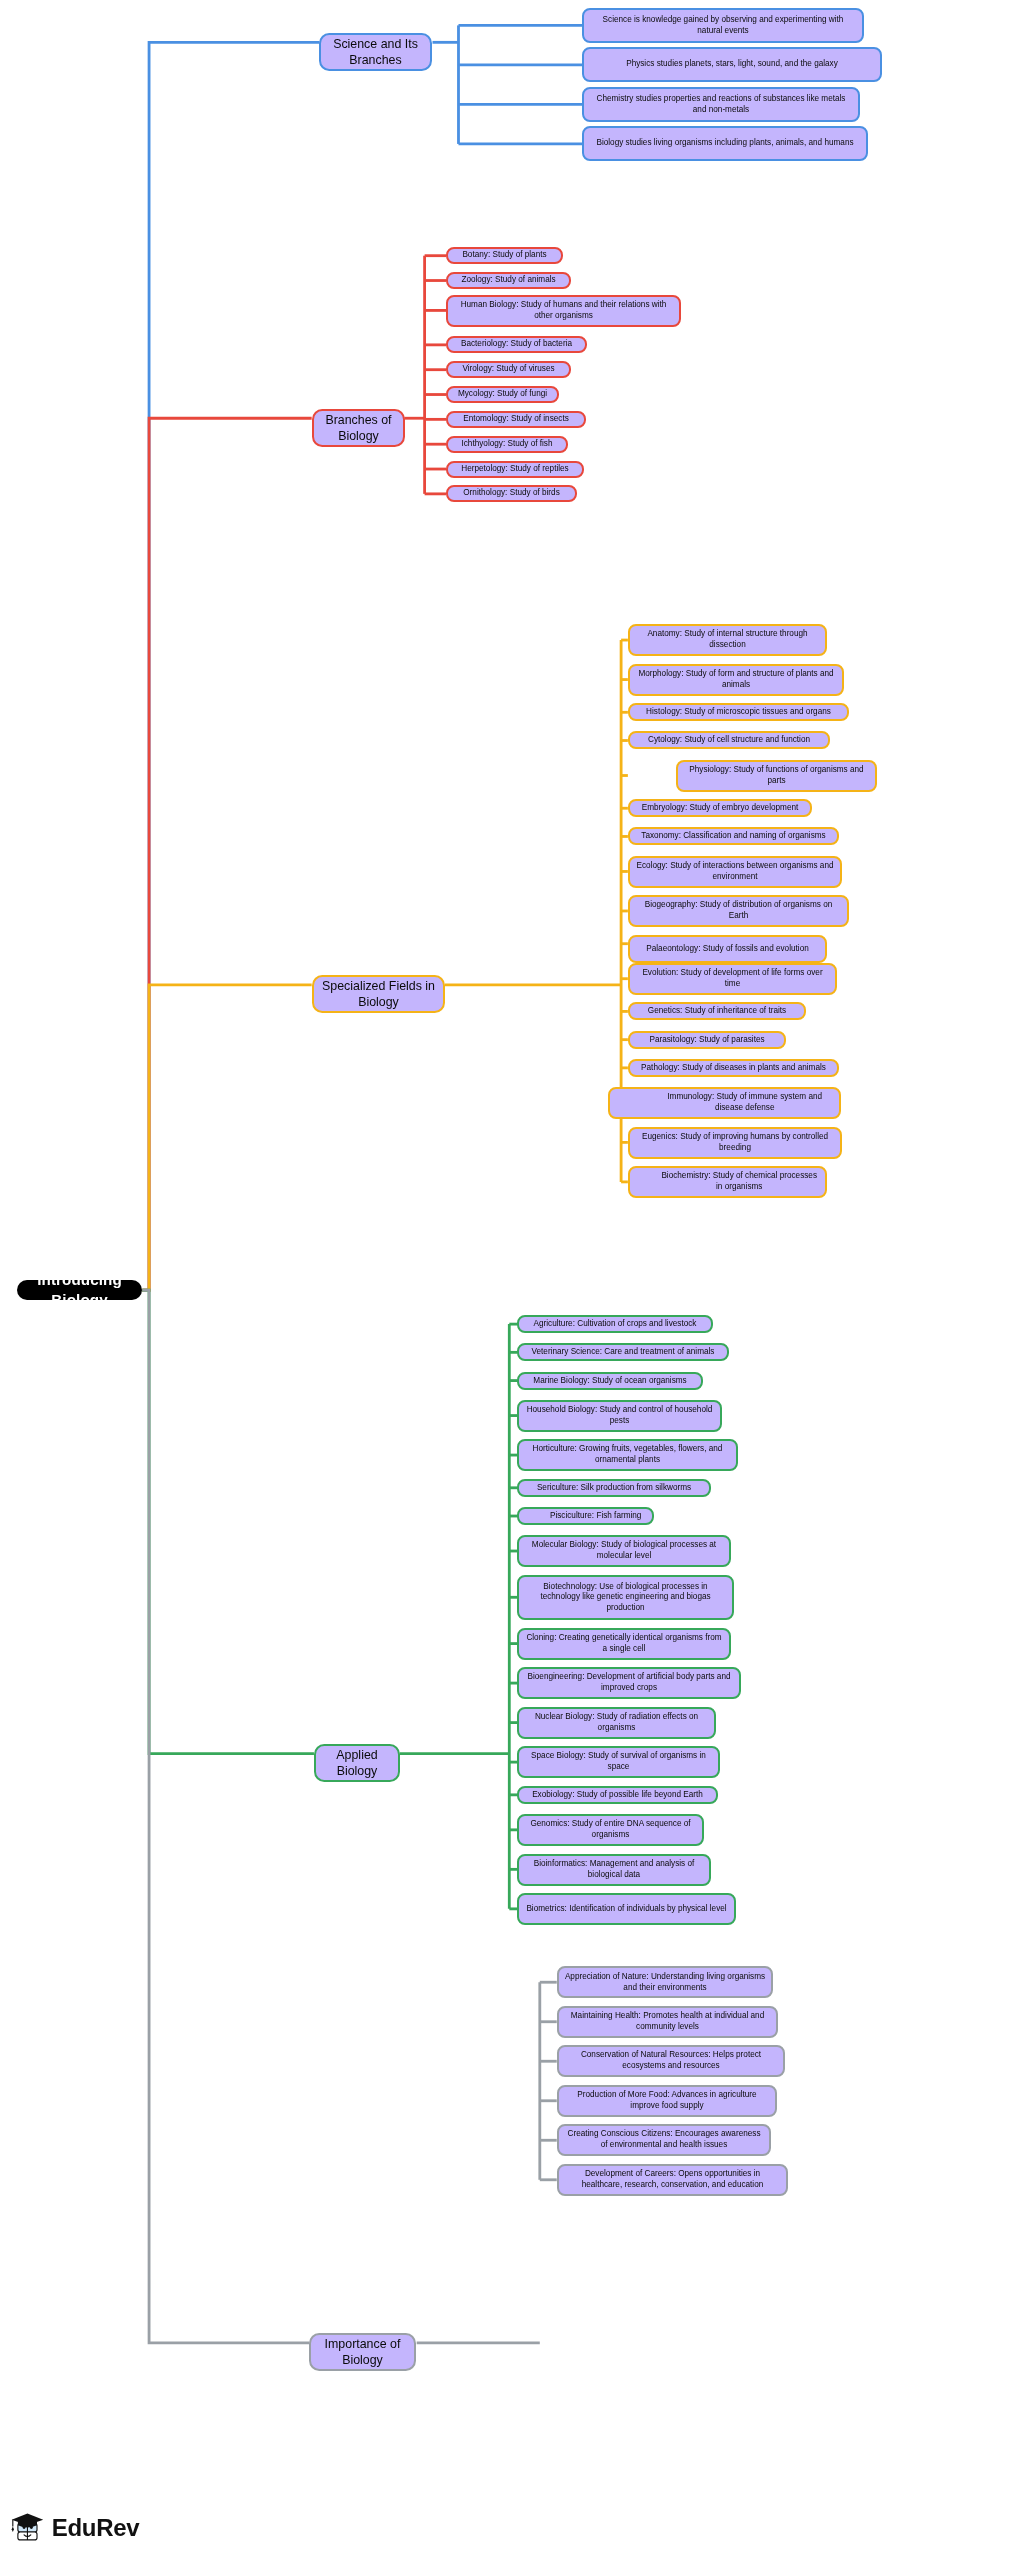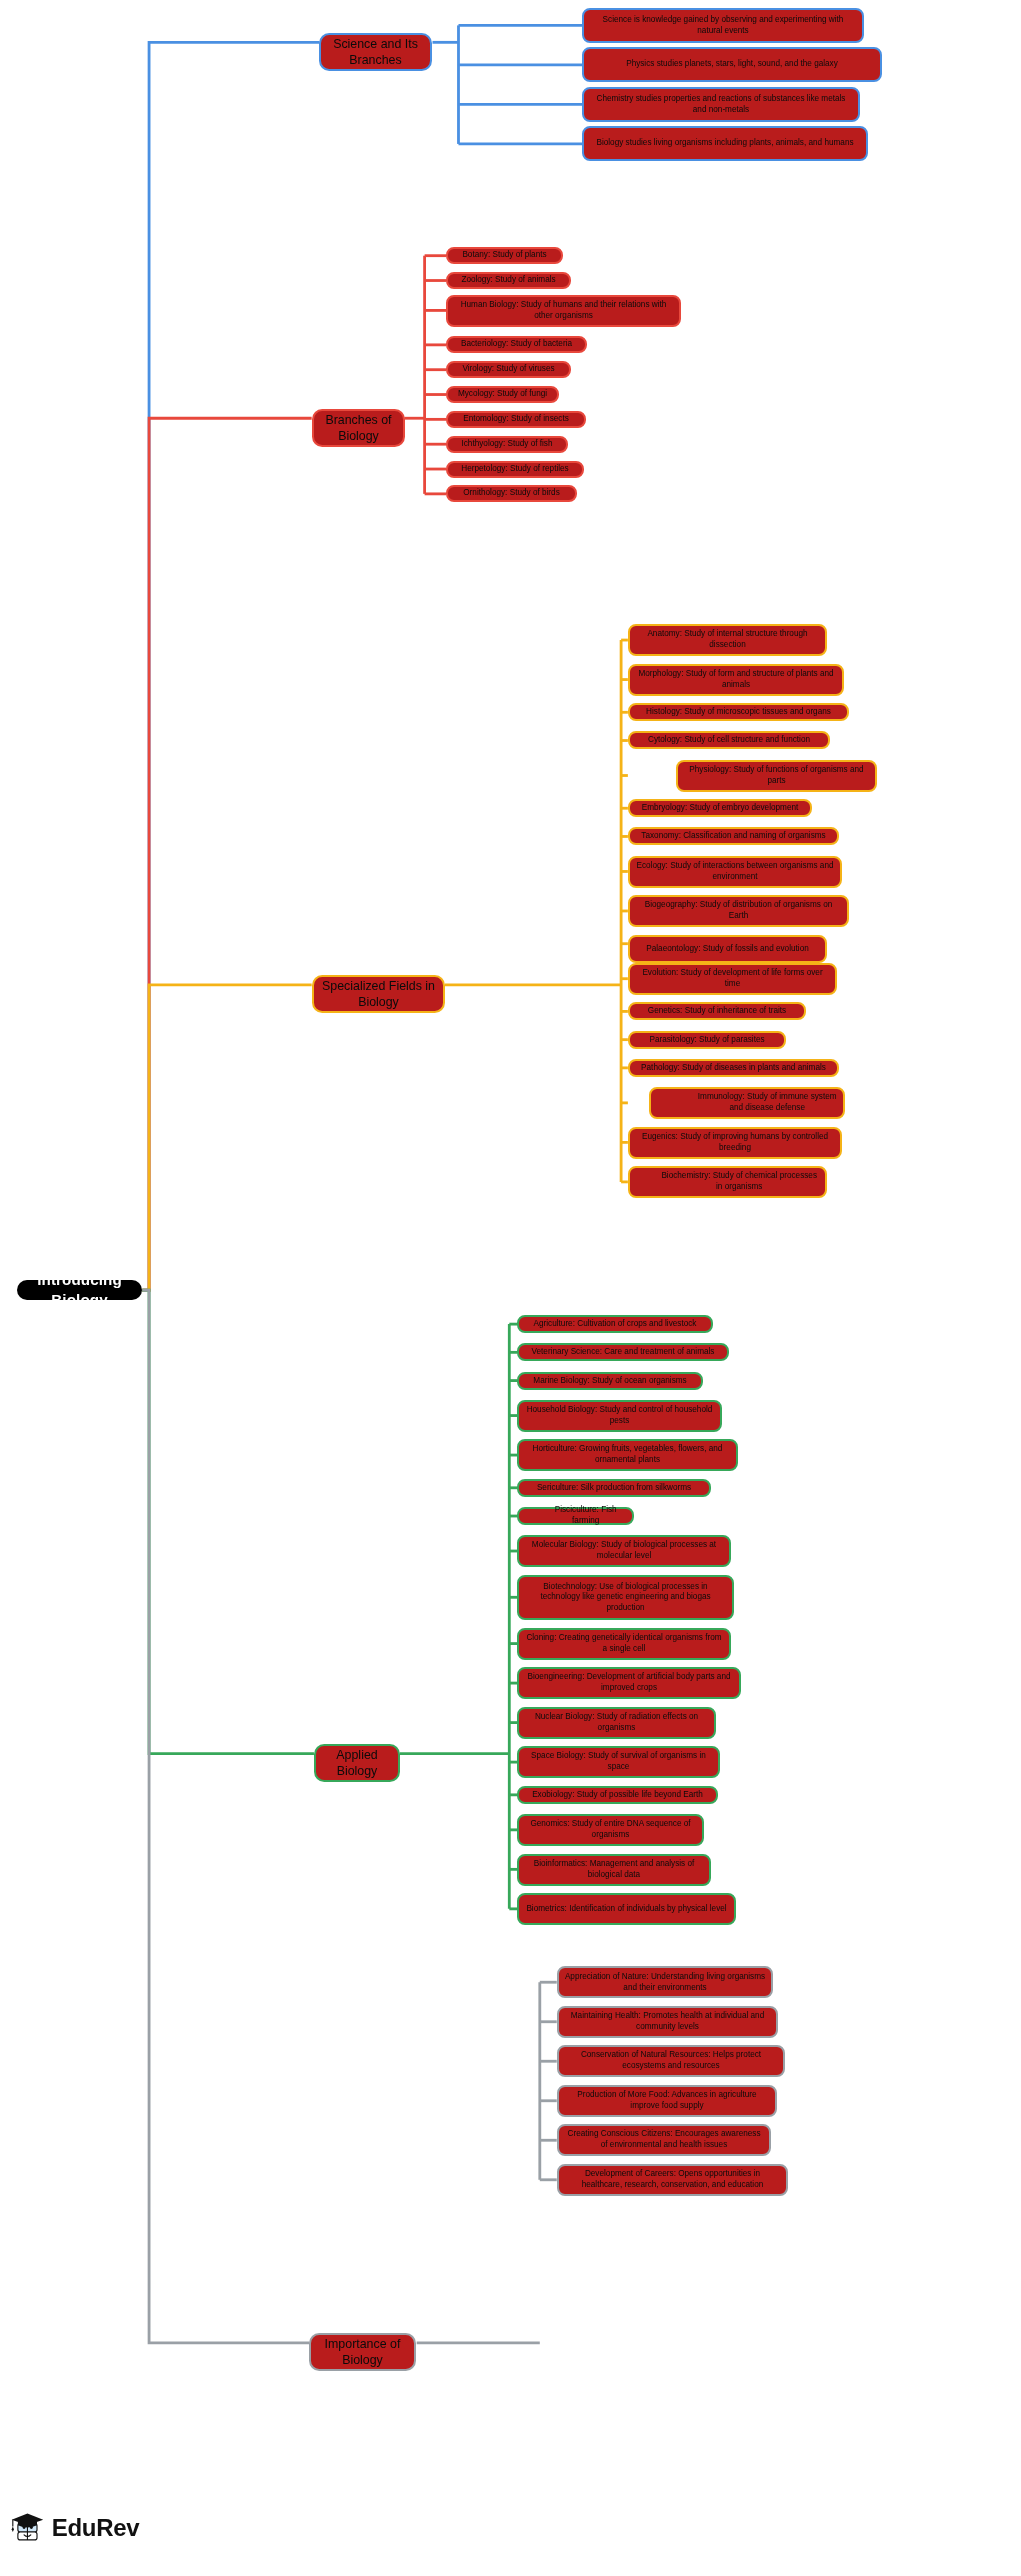--- a/index.html
+++ b/index.html
@@ -22,21 +22,21 @@
   }
 
   
   .node{
     position:absolute;
     box-sizing:border-box;
     display:flex;
     align-items:center;
     justify-content:center;
     text-align:center;
-    background:#b91c1c;
+    background:#c4b5fd;
     border-style:solid;
     border-width:2.3px;
     border-radius:8px;
     padding:2.3px 5.6px;
     line-height:1.30;
     color:#0b0b0b;
     font-size:8.2px;
     z-index:3;
   }
   .node.leaf{ font-size:8.2px; }
@@ -252,21 +252,21 @@
       </div>
       <div class="node leaf c-orange" style="left: 628px; top: 1002px; width: 178px; height: 18px;">
         <span>Genetics: Study of inheritance of traits</span>
       </div>
       <div class="node leaf c-orange" style="left: 628px; top: 1031px; width: 158px; height: 18px;">
         <span>Parasitology: Study of parasites</span>
       </div>
       <div class="node leaf c-orange" style="left: 628px; top: 1059px; width: 211px; height: 18px;">
         <span>Pathology: Study of diseases in plants and animals</span>
       </div>
-      <div class="node leaf c-orange" style="left: 649px; top: 1087px; width: 196px; height: 32px; padding-left: 46px;">
+      <div class="node leaf c-orange" style="left: 608px; top: 1087px; width: 233px; height: 32px; padding-left: 46px;">
         <span>Immunology: Study of immune system and disease defense</span>
       </div>
       <div class="node leaf c-orange" style="left: 628px; top: 1127px; width: 214px; height: 32px;">
         <span>Eugenics: Study of improving humans by controlled breeding</span>
       </div>
       <div class="node leaf c-orange" style="left: 628px; top: 1166px; width: 199px; height: 32px; padding-left: 29px;">
         <span>Biochemistry: Study of chemical processes in organisms</span>
       </div>
       <div class="node branch c-green" style="left: 314px; top: 1744px; width: 86px; min-height: 19px;">
         <span>Applied Biology</span>
@@ -282,21 +282,21 @@
       </div>
       <div class="node leaf c-green" style="left: 517px; top: 1400px; width: 205px; height: 32px;">
         <span>Household Biology: Study and control of household pests</span>
       </div>
       <div class="node leaf c-green" style="left: 517px; top: 1439px; width: 221px; height: 32px;">
         <span>Horticulture: Growing fruits, vegetables, flowers, and ornamental plants</span>
       </div>
       <div class="node leaf c-green" style="left: 517px; top: 1479px; width: 194px; height: 18px;">
         <span>Sericulture: Silk production from silkworms</span>
       </div>
-      <div class="node leaf c-green" style="left: 517px; top: 1507px; width: 117px; height: 18px; padding-left: 26px;">
+      <div class="node leaf c-green" style="left: 517px; top: 1507px; width: 137px; height: 18px; padding-left: 26px;">
         <span>Pisciculture: Fish farming</span>
       </div>
       <div class="node leaf c-green" style="left: 517px; top: 1535px; width: 214px; height: 32px;">
         <span>Molecular Biology: Study of biological processes at molecular level</span>
       </div>
       <div class="node leaf c-green" style="left: 517px; top: 1575px; width: 217px; height: 45px;">
         <span>Biotechnology: Use of biological processes in technology like genetic engineering and biogas production</span>
       </div>
       <div class="node leaf c-green" style="left: 517px; top: 1628px; width: 214px; height: 32px;">
         <span>Cloning: Creating genetically identical organisms from a single cell</span>

